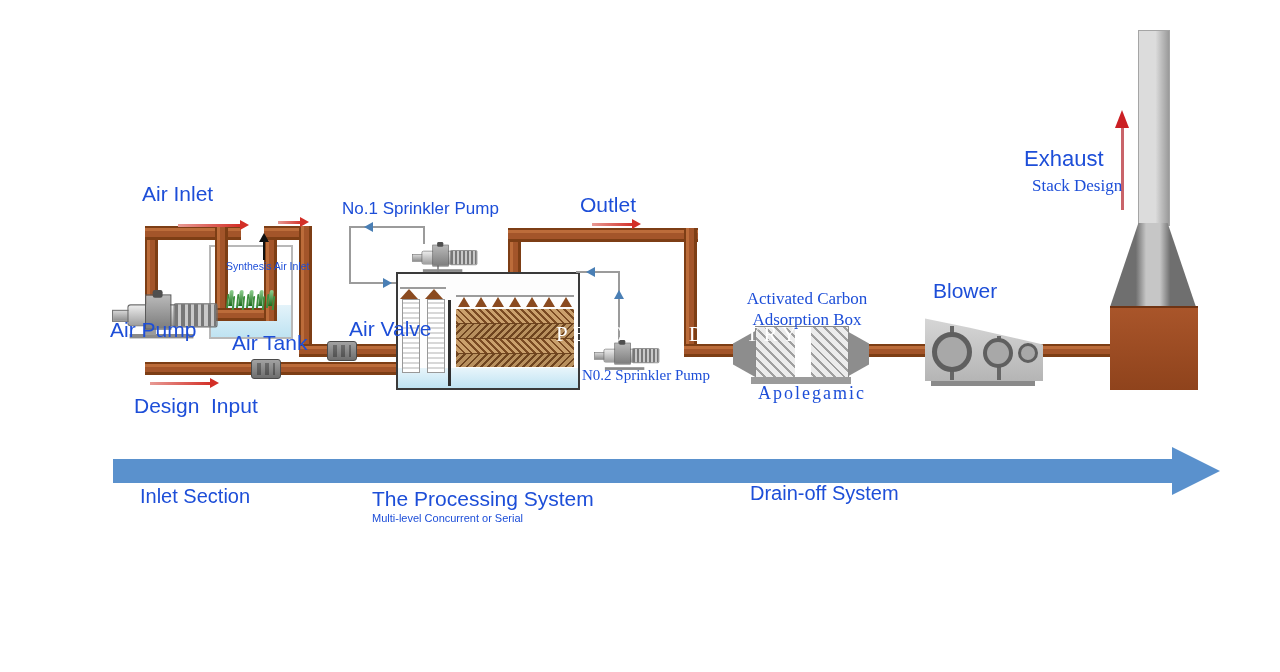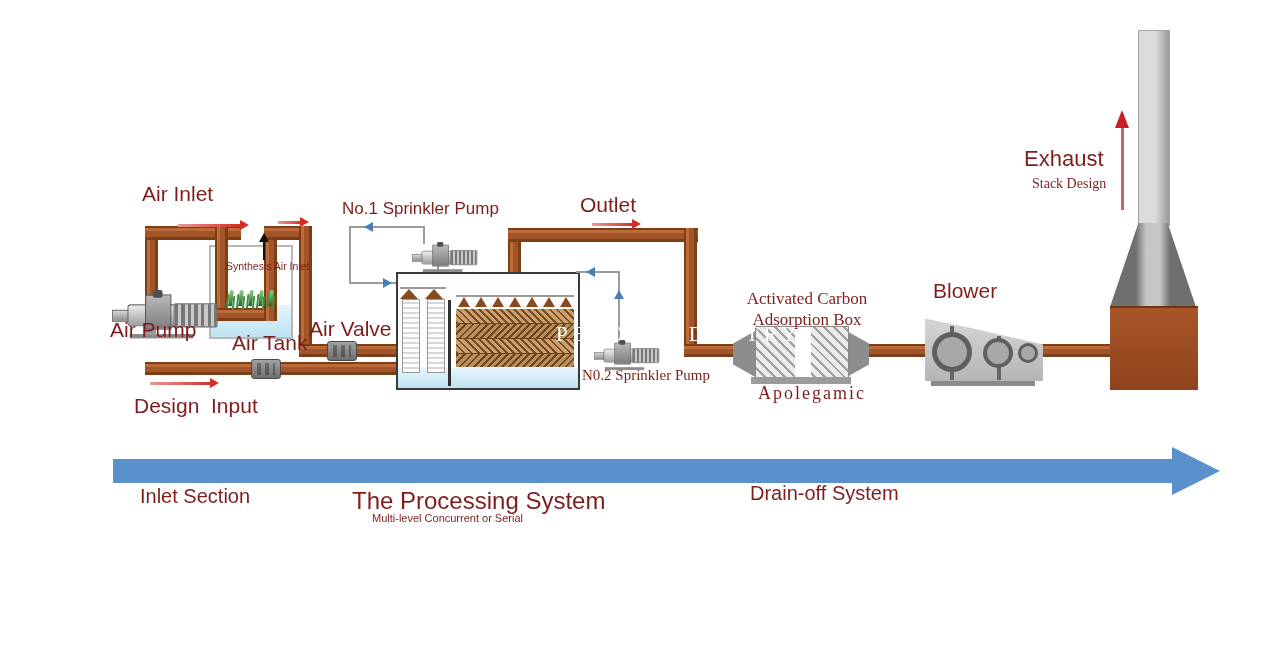--- a/index.html
+++ b/index.html
@@ -1,20 +1,20 @@
 <!DOCTYPE html>
 <html><head>
 <meta charset="utf-8">
 <style>
   html,body{margin:0;padding:0;background:#fff;}
   #canvas{position:relative;width:1280px;height:672px;background:#fff;overflow:hidden;
           font-family:"Liberation Sans",sans-serif;color:#1a1a1a;}
   .abs{position:absolute;}
   
-  .lbl{position:absolute;white-space:nowrap;color:#7f1d1d;}
+  .lbl{position:absolute;white-space:nowrap;color:#1d4ed8;}
   .serif{font-family:"Liberation Serif","DejaVu Serif",serif;}
   
   .pipe-h{position:absolute;height:13px;z-index:1;
     background:linear-gradient(180deg,#7d3e15 0 2px,#bc6c3a 2px 5px,#a3552a 5px calc(100% - 3px),#7d3e15 calc(100% - 3px) 100%);}
   .pipe-v{position:absolute;width:13px;z-index:1;
     background:linear-gradient(90deg,#7d3e15 0 2px,#bc6c3a 2px 5px,#a3552a 5px calc(100% - 3px),#7d3e15 calc(100% - 3px) 100%);}
   
   .thin{position:absolute;background:#9b9b9b;z-index:2;}
   
   .rline{position:absolute;height:3px;background:linear-gradient(90deg,#e89a94,#d32f27);z-index:4;}
@@ -182,31 +182,31 @@
   <div class="rhead" style="left:210px;top:378px;"></div>
   <div class="rline" style="left:592px;top:223px;width:42px;"></div>
   <div class="rhead" style="left:632px;top:219px;"></div>
 
   <div class="abs" style="left:113px;top:459px;width:1060px;height:24px;background:#5a91cd;z-index:1;"></div>
   <div class="abs" style="left:1172px;top:447px;width:0;height:0;border-top:24px solid transparent;border-bottom:24px solid transparent;border-left:48px solid #5a91cd;z-index:1;"></div>
 
   <div class="lbl" style="left:142px;top:182px;font-size:21px;z-index:5;">Air Inlet</div>
   <div class="lbl" style="left:110px;top:318px;font-size:21px;z-index:5;">Air Pump</div>
   <div class="lbl" style="left:206px;top:331px;font-size:21px;z-index:5;margin-left:26px;">Air Tank</div>
-  <div class="lbl" style="left:309px;top:317px;font-size:21px;z-index:5;">Air Valve</div>
+  <div class="lbl" style="left:309px;top:317px;font-size:21px;z-index:5;padding-left:40px;">Air Valve</div>
   <div class="lbl" style="left:134px;top:394px;font-size:21px;white-space:pre;z-index:5;">Design  Input</div>
   <div class="lbl" style="left:342px;top:199px;font-size:17px;z-index:5;">No.1 Sprinkler Pump</div>
   <div class="lbl" style="left:580px;top:193px;font-size:21px;z-index:5;">Outlet</div>
   <div class="lbl serif" style="left:582px;top:367px;font-size:15px;z-index:5;">N0.2 Sprinkler Pump</div>
   <div class="lbl serif" style="left:745px;top:289px;width:124px;text-align:center;font-size:17px;z-index:5;">Activated Carbon</div>
   <div class="lbl serif" style="left:745px;top:310px;width:124px;text-align:center;font-size:17px;z-index:5;">Adsorption Box</div>
   <div class="lbl serif" style="left:742px;top:383px;width:140px;text-align:center;font-size:18px;letter-spacing:2px;z-index:5;">Apolegamic</div>
   <div class="lbl" style="left:933px;top:279px;font-size:21px;z-index:5;">Blower</div>
   <div class="lbl" style="left:1024px;top:146px;font-size:22px;z-index:5;">Exhaust</div>
-  <div class="lbl serif" style="left:1032px;top:176px;font-size:14px;z-index:5;">Stack Design</div>
+  <div class="lbl serif" style="left:1032px;top:176px;font-size:17px;z-index:5;">Stack Design</div>
   <div class="lbl serif" style="left:556px;top:322px;font-size:21px;letter-spacing:5px;color:#fff;z-index:9;">PESCO INDUSTRY</div>
 
   <div class="lbl" style="left:140px;top:485px;font-size:20px;z-index:5;">Inlet Section</div>
-  <div class="lbl" style="left:352px;top:487px;font-size:24px;z-index:5;">The Processing System</div>
+  <div class="lbl" style="left:372px;top:487px;font-size:21px;z-index:5;">The Processing System</div>
   <div class="lbl" style="left:372px;top:512px;width:258px;font-size:11px;z-index:5;">Multi-level Concurrent or Serial</div>
   <div class="lbl" style="left:750px;top:482px;font-size:20px;z-index:5;">Drain-off System</div>
 
 </div>
 
 </body></html>

